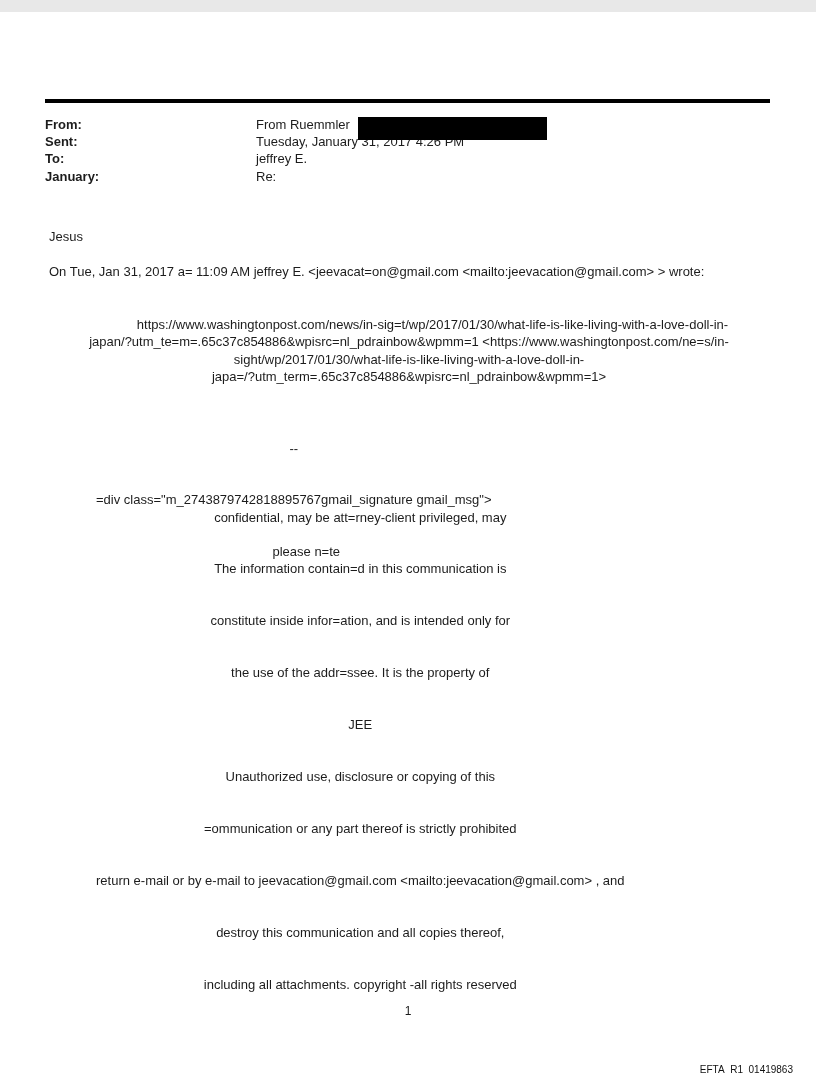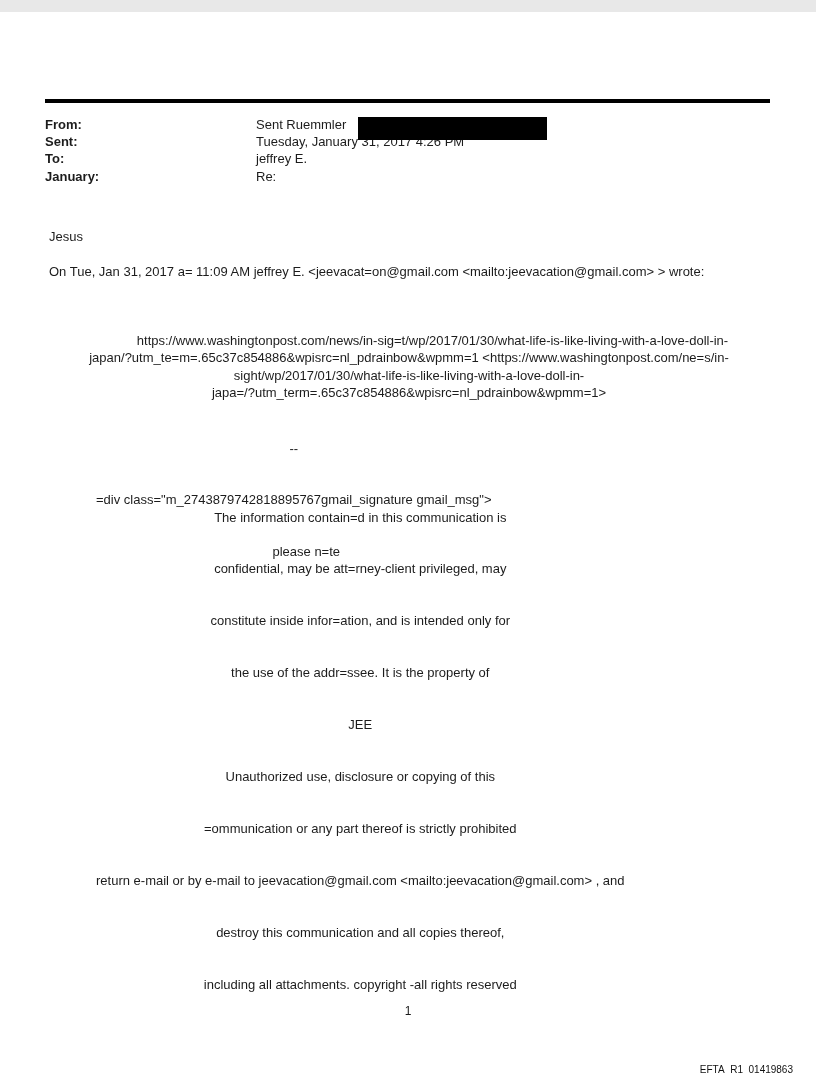--- a/index.html
+++ b/index.html
@@ -50,21 +50,21 @@
   }
   .bodytext {
     position: absolute;
     font-size: 13px;
     line-height: 17.3px;
     white-space: pre;
     text-align: center;
   }
   .greeting { left: 49px; top: 216px; }
   .reply-intro { left: 49px; top: 251px; }
-  .url-block { left: 49px; top: 320px; white-space: normal; width: 720px; }
+  .url-block { left: 49px; top: 304px; white-space: normal; width: 720px; }
   .url-block .line { white-space: nowrap; }
   .url-block .line.first { padding-left: 47px; }
   .sig-block { left: 96px; top: 393px; }
   .sig-block .line.indented { padding-left: 25px; }
   .disclaimer { left: 96px; top: 462px; }
   .page-number {
     position: absolute;
     left: 0;
     top: 992px;
     width: 816px;
@@ -82,21 +82,21 @@
 </head>
 <body>
 
 <div class="page">
 
   <div class="top-rule"></div>
 
   <div class="email-header">
     <div class="header-row">
       <span class="header-label">From:</span>
-      <span class="header-value">Sent Ruemmler</span>
+      <span class="header-value">From Ruemmler</span>
     </div>
     <div class="header-row">
       <span class="header-label">Sent:</span>
       <span class="header-value">Tuesday, January 31, 2017 4:26 PM</span>
     </div>
     <div class="header-row">
       <span class="header-label">To:</span>
       <span class="header-value">jeffrey E.</span>
     </div>
     <div class="header-row">
@@ -118,22 +118,22 @@
     <div class="line">japa=/?utm_term=.65c37c854886&amp;wpisrc=nl_pdrainbow&amp;wpmm=1&gt;</div>
   </div>
 
   <div class="bodytext sig-block">
     <div class="line">--</div>
     <div class="line">=div class="m_2743879742818895767gmail_signature gmail_msg"&gt;</div>
     <div class="line indented">please n=te</div>
   </div>
 
   <div class="bodytext disclaimer">
+    <div class="line">confidential, may be att=rney-client privileged, may</div>
     <div class="line">The information contain=d in this communication is</div>
-    <div class="line">confidential, may be att=rney-client privileged, may</div>
     <div class="line">constitute inside infor=ation, and is intended only for</div>
     <div class="line">the use of the addr=ssee. It is the property of</div>
     <div class="line">JEE</div>
     <div class="line">Unauthorized use, disclosure or copying of this</div>
     <div class="line">=ommunication or any part thereof is strictly prohibited</div>
     <div class="line">return e-mail or by e-mail to jeevacation@gmail.com &lt;mailto:jeevacation@gmail.com&gt; , and</div>
     <div class="line">destroy this communication and all copies thereof,</div>
     <div class="line">including all attachments. copyright -all rights reserved</div>
   </div>
 

